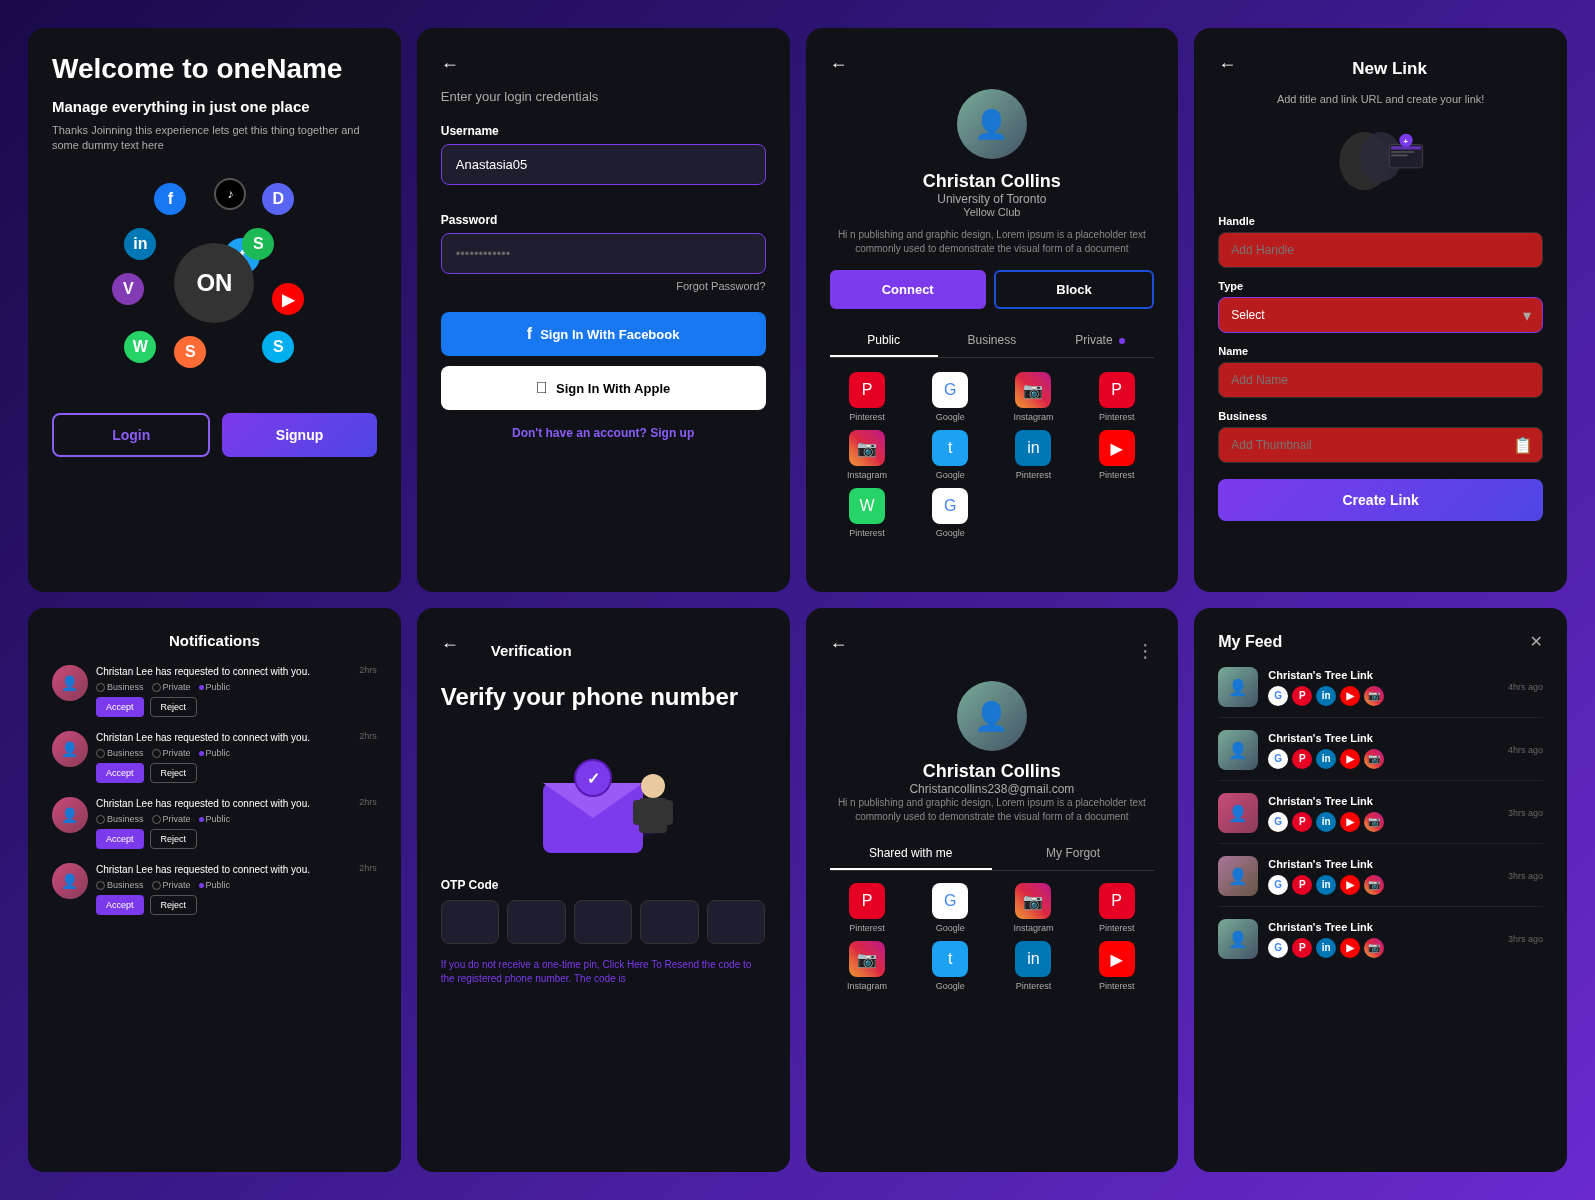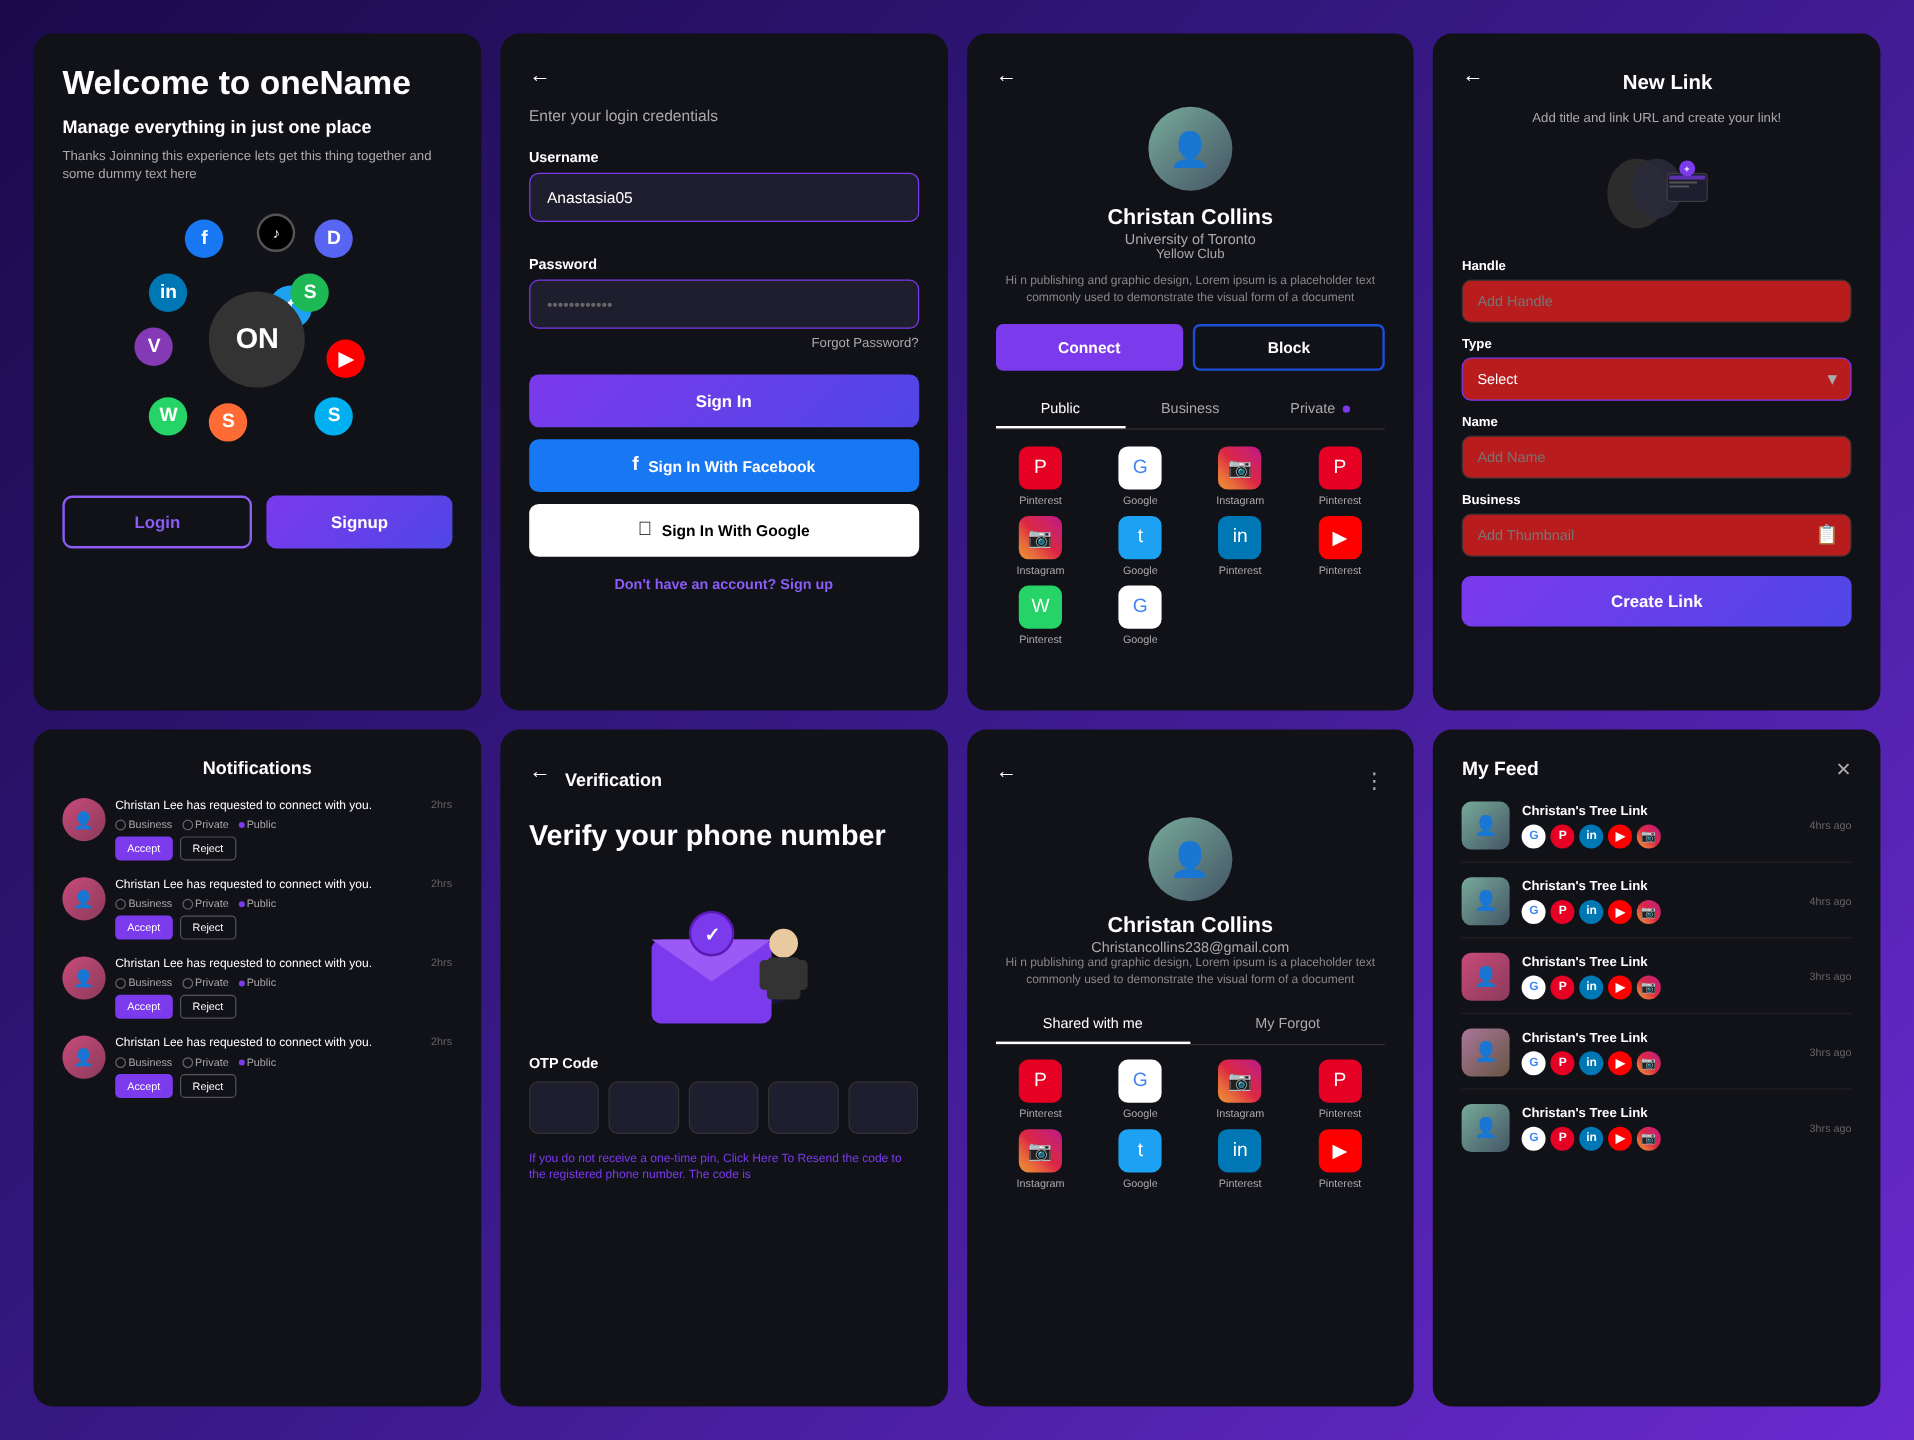--- a/index.html
+++ b/index.html
@@ -403,28 +403,27 @@
   <p class="enter-creds">Enter your login credentials</p>
 
   <label class="form-label">Username</label>
   <input class="form-input" type="text" value="Anastasia05" style="">
 
   <label class="form-label">Password</label>
   <input class="form-input" type="password" placeholder="••••••••••••" style="">
 
   <div class="forgot-pw">Forgot Password?</div>
 
-  <button class="btn-signin-main">Sign In</button>
   <button class="btn-facebook">
     <span style="font-size:16px;font-weight:900;">f</span>
     <span>Sign In With Facebook</span>
   </button>
   <button class="btn-apple">
     <span style="font-size:16px;"></span>
-    <span>Sign In With Google</span>
+    <span>Sign In With Apple</span>
   </button>
 
   <div class="signup-link">
     <span>Don't have an account?</span>
     <span>Sign up</span>
   </div>
 </div>
 
 <div class="panel panel-profile">
   <div class="back-arrow" style="text-align:left;">←</div>
@@ -601,21 +600,21 @@
         <button class="btn-reject">Reject</button>
       </div>
     </div>
     <div class="notif-time">2hrs</div>
   </div>
 </div>
 
 <div class="panel panel-verification">
   <div style="display:flex;align-items:center;gap:12px;margin-bottom:12px;">
     <div class="back-arrow">←</div>
-    <div style="font-size:15px;font-weight:700;">Verification</div>
+    <div style="font-size:15px;font-weight:700;margin-left:20px;">Verification</div>
   </div>
   <h2>Verify your phone number</h2>
 
   <div class="verify-illustration">
     <svg width="180" height="130" viewBox="0 0 180 130">
 
       <ellipse cx="90" cy="100" rx="60" ry="12" fill="#2a1a5a" opacity="0.5"></ellipse>
       <rect x="30" y="55" width="100" height="70" rx="8" fill="#7c3aed"></rect>
       <polygon points="30,55 80,90 130,55" fill="#9b59f5"></polygon>
       <polygon points="30,125 65,95 30,125" fill="#6a2ab5"></polygon>

